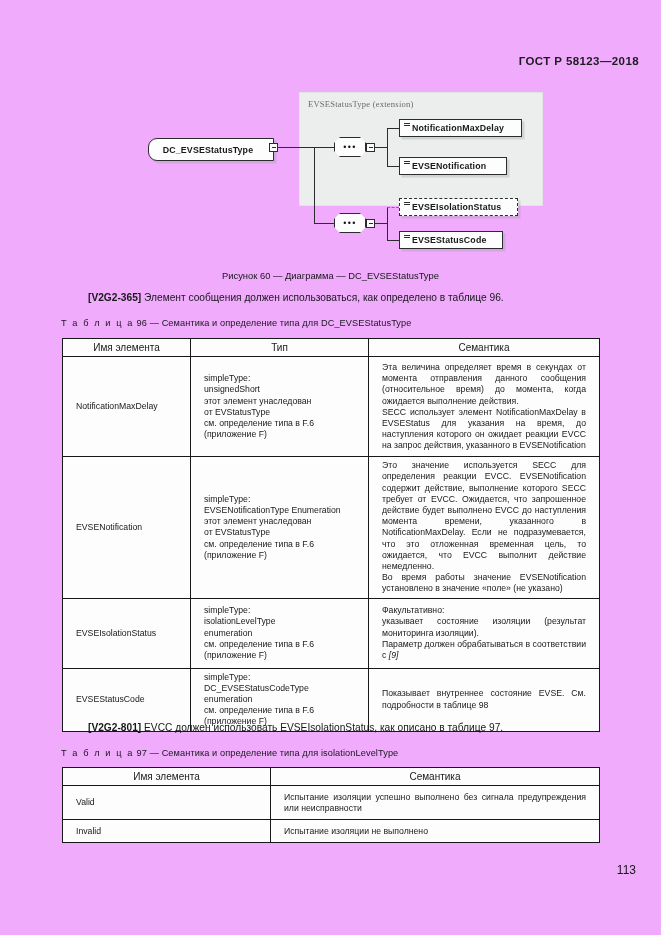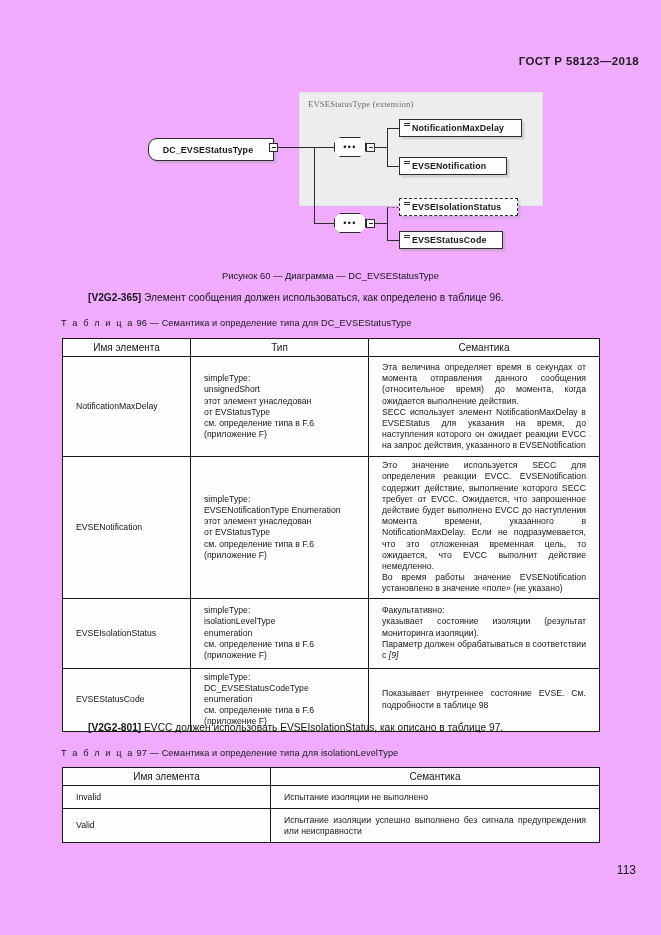--- a/index.html
+++ b/index.html
@@ -373,25 +373,25 @@
       <col style="width:208px;">
       <col style="width:329px;">
     </colgroup>
     <thead>
       <tr>
         <th>Имя элемента</th>
         <th>Семантика</th>
       </tr>
     </thead>
     <tbody>
+      <tr style="height:34px;">
+        <td class="nm">Valid</td>
+        <td class="sem">Испытание изоляции успешно выполнено без сигнала предупреждения или неисправности</td>
+      </tr>
       <tr style="height:23px;">
         <td class="nm">Invalid</td>
         <td class="sem">Испытание изоляции не выполнено</td>
       </tr>
-      <tr style="height:34px;">
-        <td class="nm">Valid</td>
-        <td class="sem">Испытание изоляции успешно выполнено без сигнала предупреждения или неисправности</td>
-      </tr>
     </tbody>
   </table>
 
   <div class="page-number">113</div>
 </div>
 
 </body></html>

